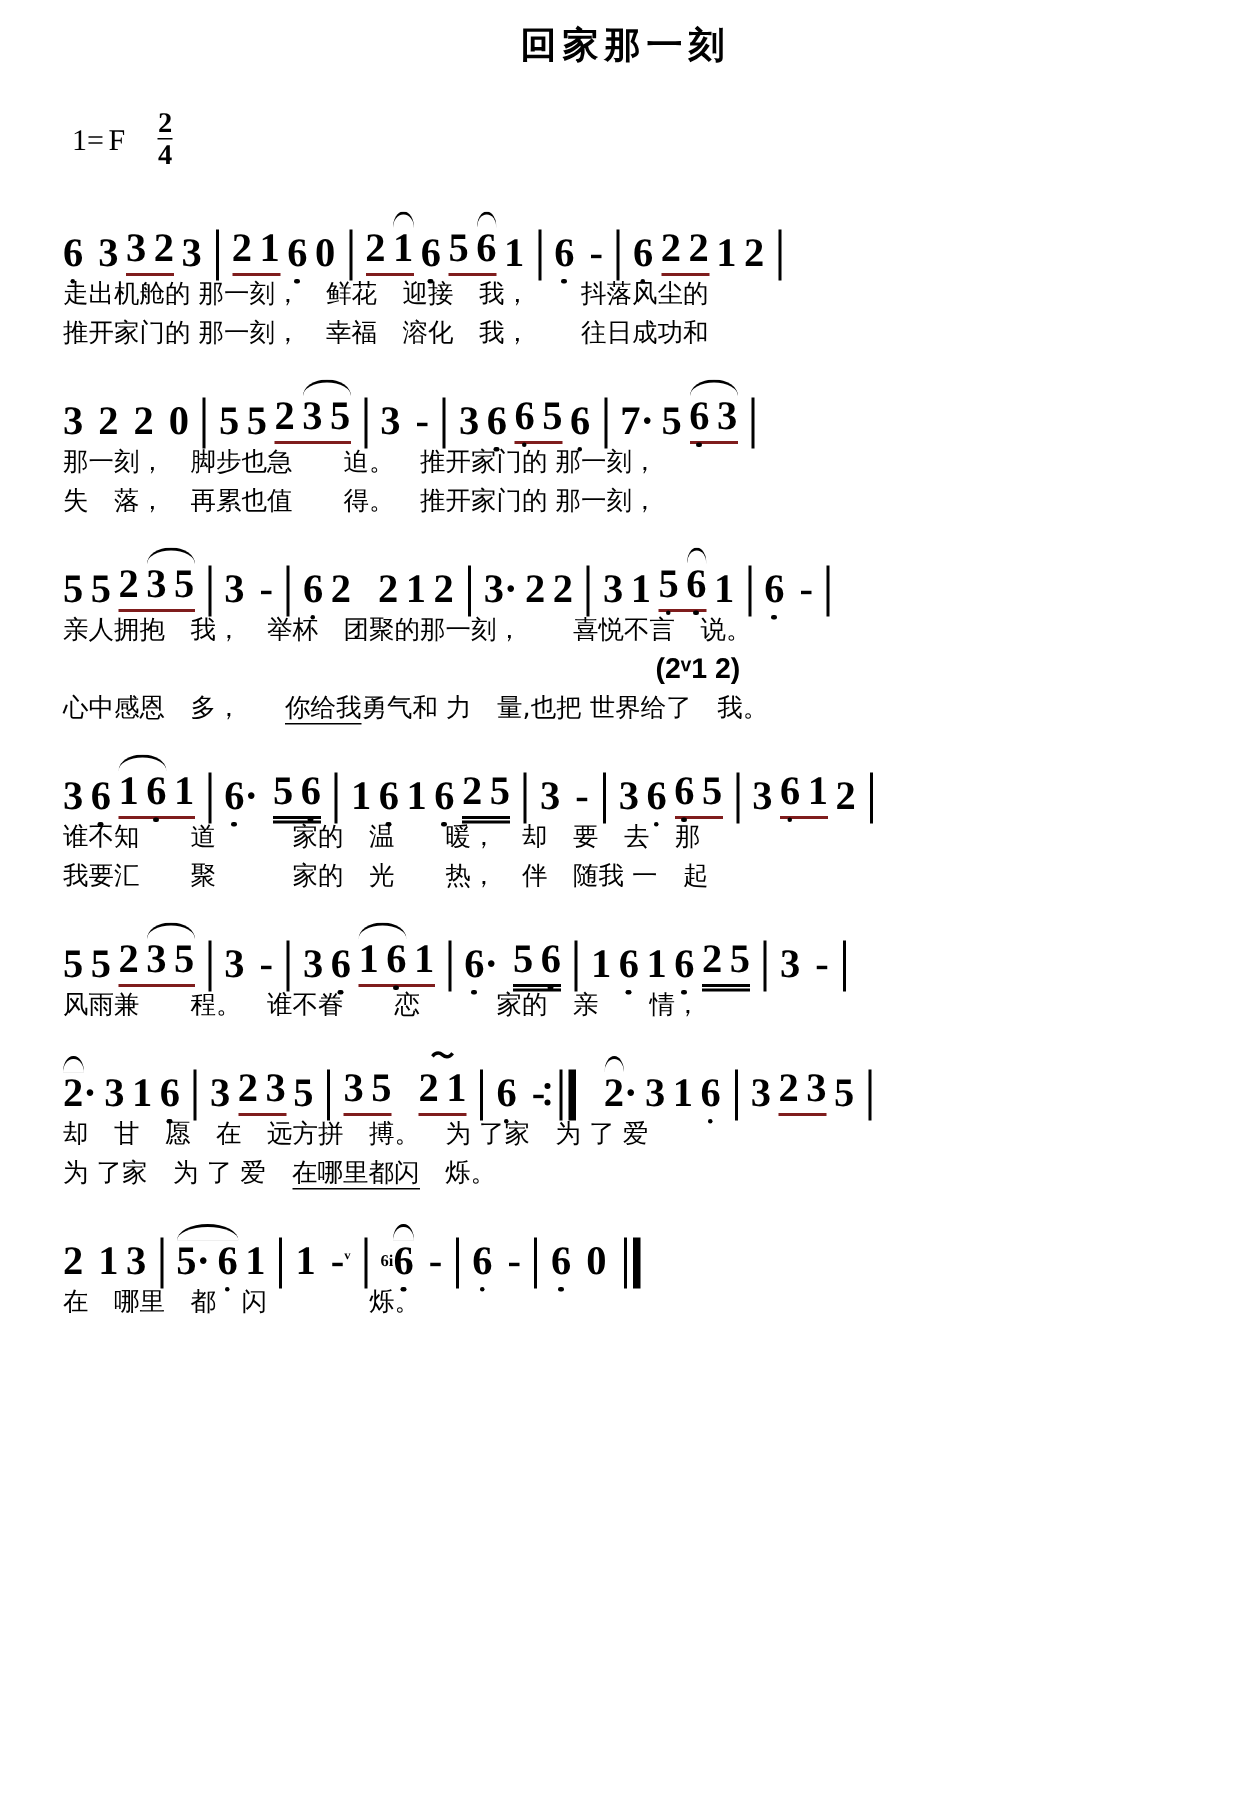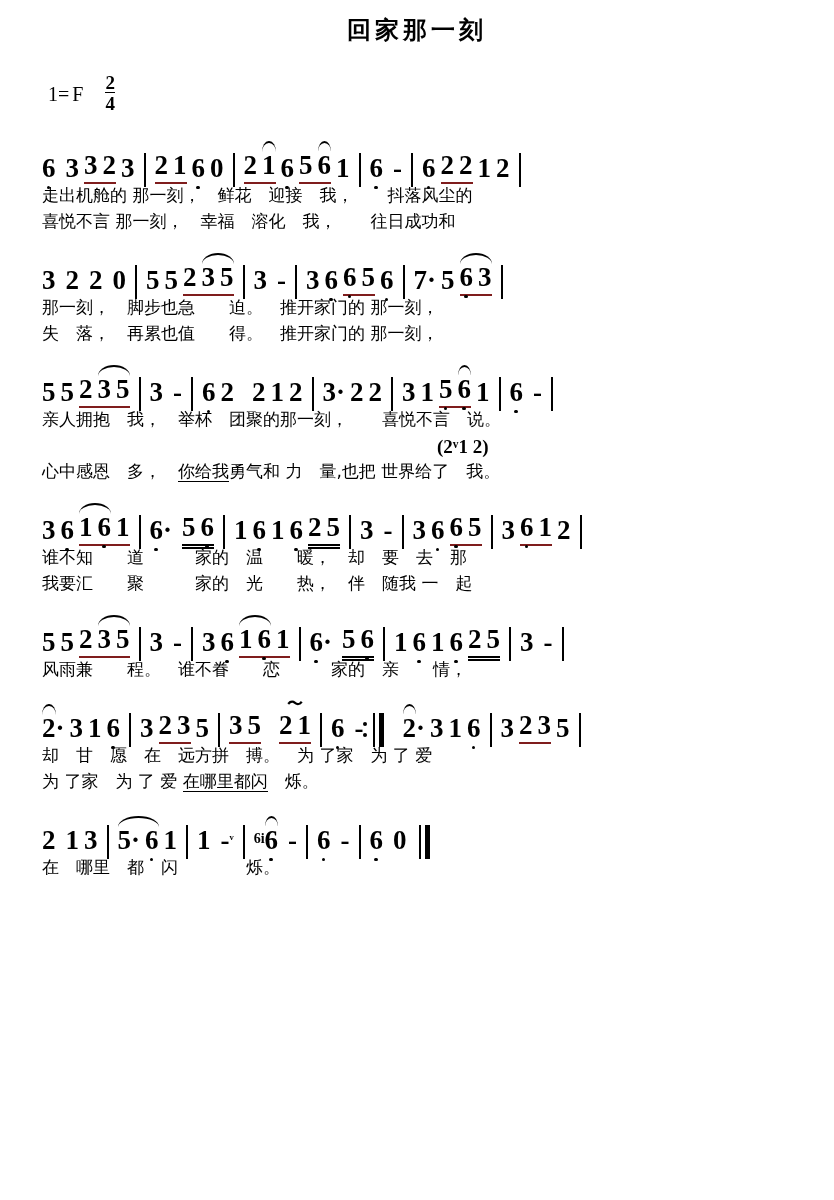--- a/index.html
+++ b/index.html
@@ -181,29 +181,29 @@
 
   
   .lyrics {
     position: relative;
     font-size: 17px;
     font-family: "DejaVu Sans", sans-serif;
     height: 26px;
     white-space: nowrap;
     letter-spacing: 0px;
   }
-  .ul { border-bottom: 1.4px solid #000; }
+  .ul { border-bottom: 1.4px solid #000; margin-left: 12px; }
   .paren-note {
     position: absolute;
     font-size: 19px;
     font-weight: bold;
-    font-family: Liberation Serif, serif;
+    font-family: Liberation Sans, sans-serif;
   }
   .tinynum {
-    font-size: 14px;
+    font-size: 11px;
     font-weight: bold;
     position: relative;
     top: -9px;
   }
   .vmark {
     font-size: 14px;
     position: relative;
     top: -8px;
   }
   .tilde {
@@ -262,21 +262,21 @@
       <span class="cell dotdn">6</span>
         <span class="sp-s"></span>
       <span class="beam"><span class="cell">2</span><span class="sp-s"></span><span class="cell">2</span></span>
         <span class="sp-s"></span>
       <span class="cell">1</span>
         <span class="sp-s"></span>
       <span class="cell">2</span>
       <span class="bar"></span>
     </div>
     <div class="lyrics">走出机舱的 那一刻，　鲜花　迎接　我，　　抖落风尘的</div>
-    <div class="lyrics">喜悦不言 那一刻，　幸福　溶化　我，　　往日成功和</div>
+    <div class="lyrics">推开家门的 那一刻，　幸福　溶化　我，　　往日成功和</div>
   </div>
 
   <div class="system">
     <div class="notes">
       <span class="cell">3</span>
         <span class="sp"></span>
       <span class="cell">2</span>
         <span class="sp"></span>
       <span class="cell">2</span>
         <span class="sp"></span>

